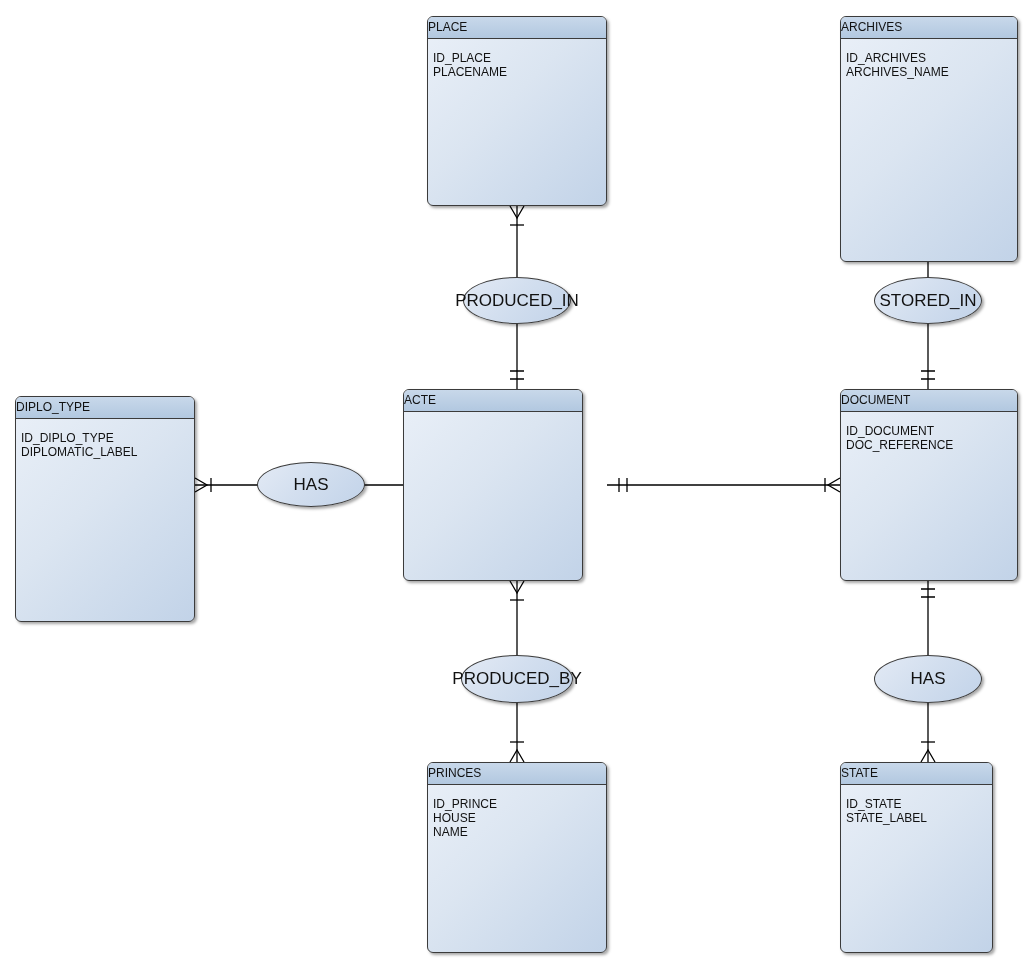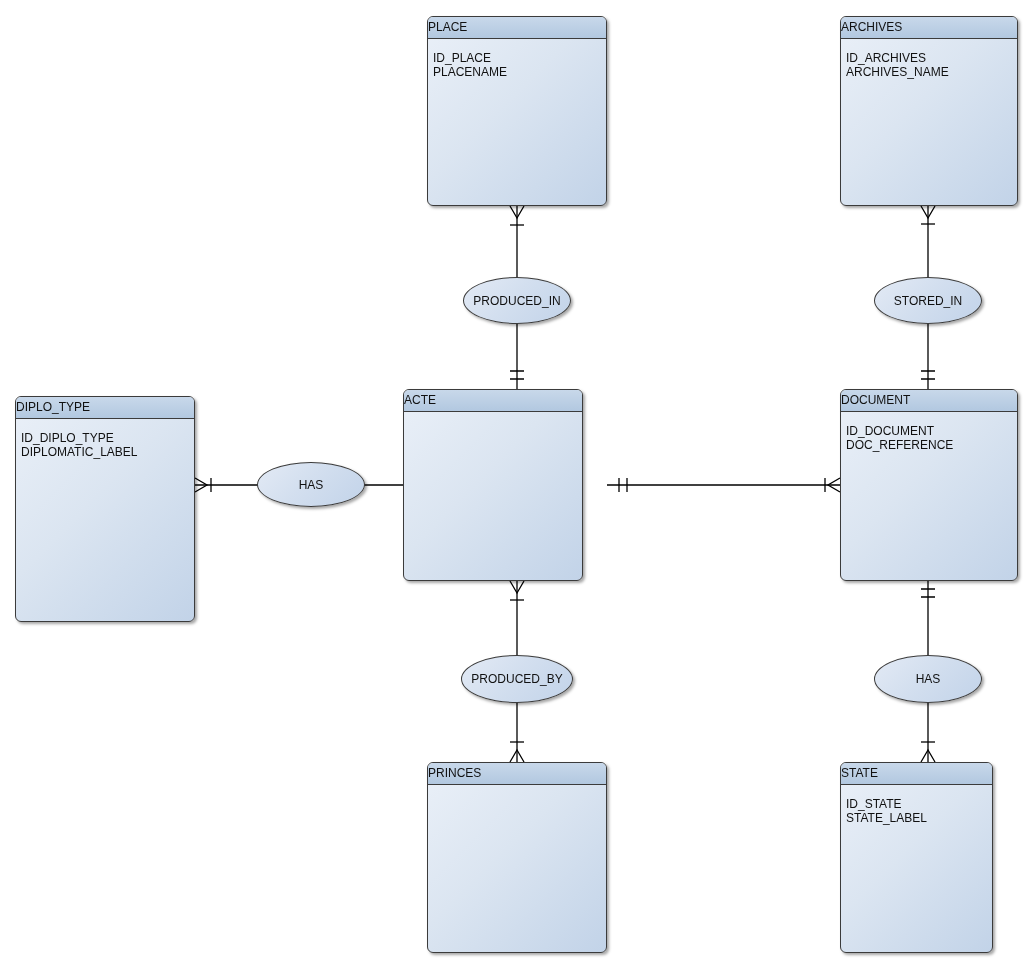--- a/index.html
+++ b/index.html
@@ -23,26 +23,26 @@
     background:linear-gradient(180deg,#c8d8ea 0%, #b2c8e0 100%);
     border-bottom:1.5px solid #3b3b3b;
   }
   .entity-body { padding:12px 5px; font-size:12px; line-height:14px; text-align:left; }
   .attr { white-space:nowrap; }
 
   .rel {
     position:absolute; border:1.5px solid #3b3b3b; border-radius:50%;
     background:linear-gradient(135deg,#e3eaf5 0%, #d3dfef 45%, #c2d3e9 100%);
     box-shadow:2px 2px 3px rgba(0,0,0,0.35);
-    display:flex; align-items:center; justify-content:center; font-size:12px;
+    display:flex; align-items:center; justify-content:center; font-size:17px;
   }
 
   
   .e-place    { left:427px; top:16px;  width:180px; height:190px; }
-  .e-archives { left:840px; top:16px;  width:178px; height:190px; }
+  .e-archives { left:840px; top:16px;  width:178px; height:246px; }
   .e-diplo    { left:15px;  top:396px; width:180px; height:226px; }
   .e-acte     { left:403px; top:389px; width:180px; height:192px; }
   .e-document { left:840px; top:389px; width:178px; height:192px; }
   .e-princes  { left:427px; top:762px; width:180px; height:191px; }
   .e-state    { left:840px; top:762px; width:153px; height:191px; }
 
   
   .r-produced-in { left:463px; top:277px; width:108px; height:47px; }
   .r-stored-in   { left:874px; top:277px; width:108px; height:47px; }
   .r-has-left    { left:257px; top:462px; width:108px; height:45px; }
@@ -132,20 +132,25 @@
   <div class="entity e-document">
     <div class="entity-header">DOCUMENT</div>
     <div class="entity-body">
       <div class="attr">ID_DOCUMENT</div>
       <div class="attr">DOC_REFERENCE</div>
     </div>
   </div>
 
   <div class="entity e-princes">
     <div class="entity-header">PRINCES</div>
+    <div class="entity-body">
+      <div class="attr">ID_PRINCE</div>
+      <div class="attr">HOUSE</div>
+      <div class="attr">NAME</div>
+    </div>
   </div>
 
   <div class="entity e-state">
     <div class="entity-header">STATE</div>
     <div class="entity-body">
       <div class="attr">ID_STATE</div>
       <div class="attr">STATE_LABEL</div>
     </div>
   </div>
 

